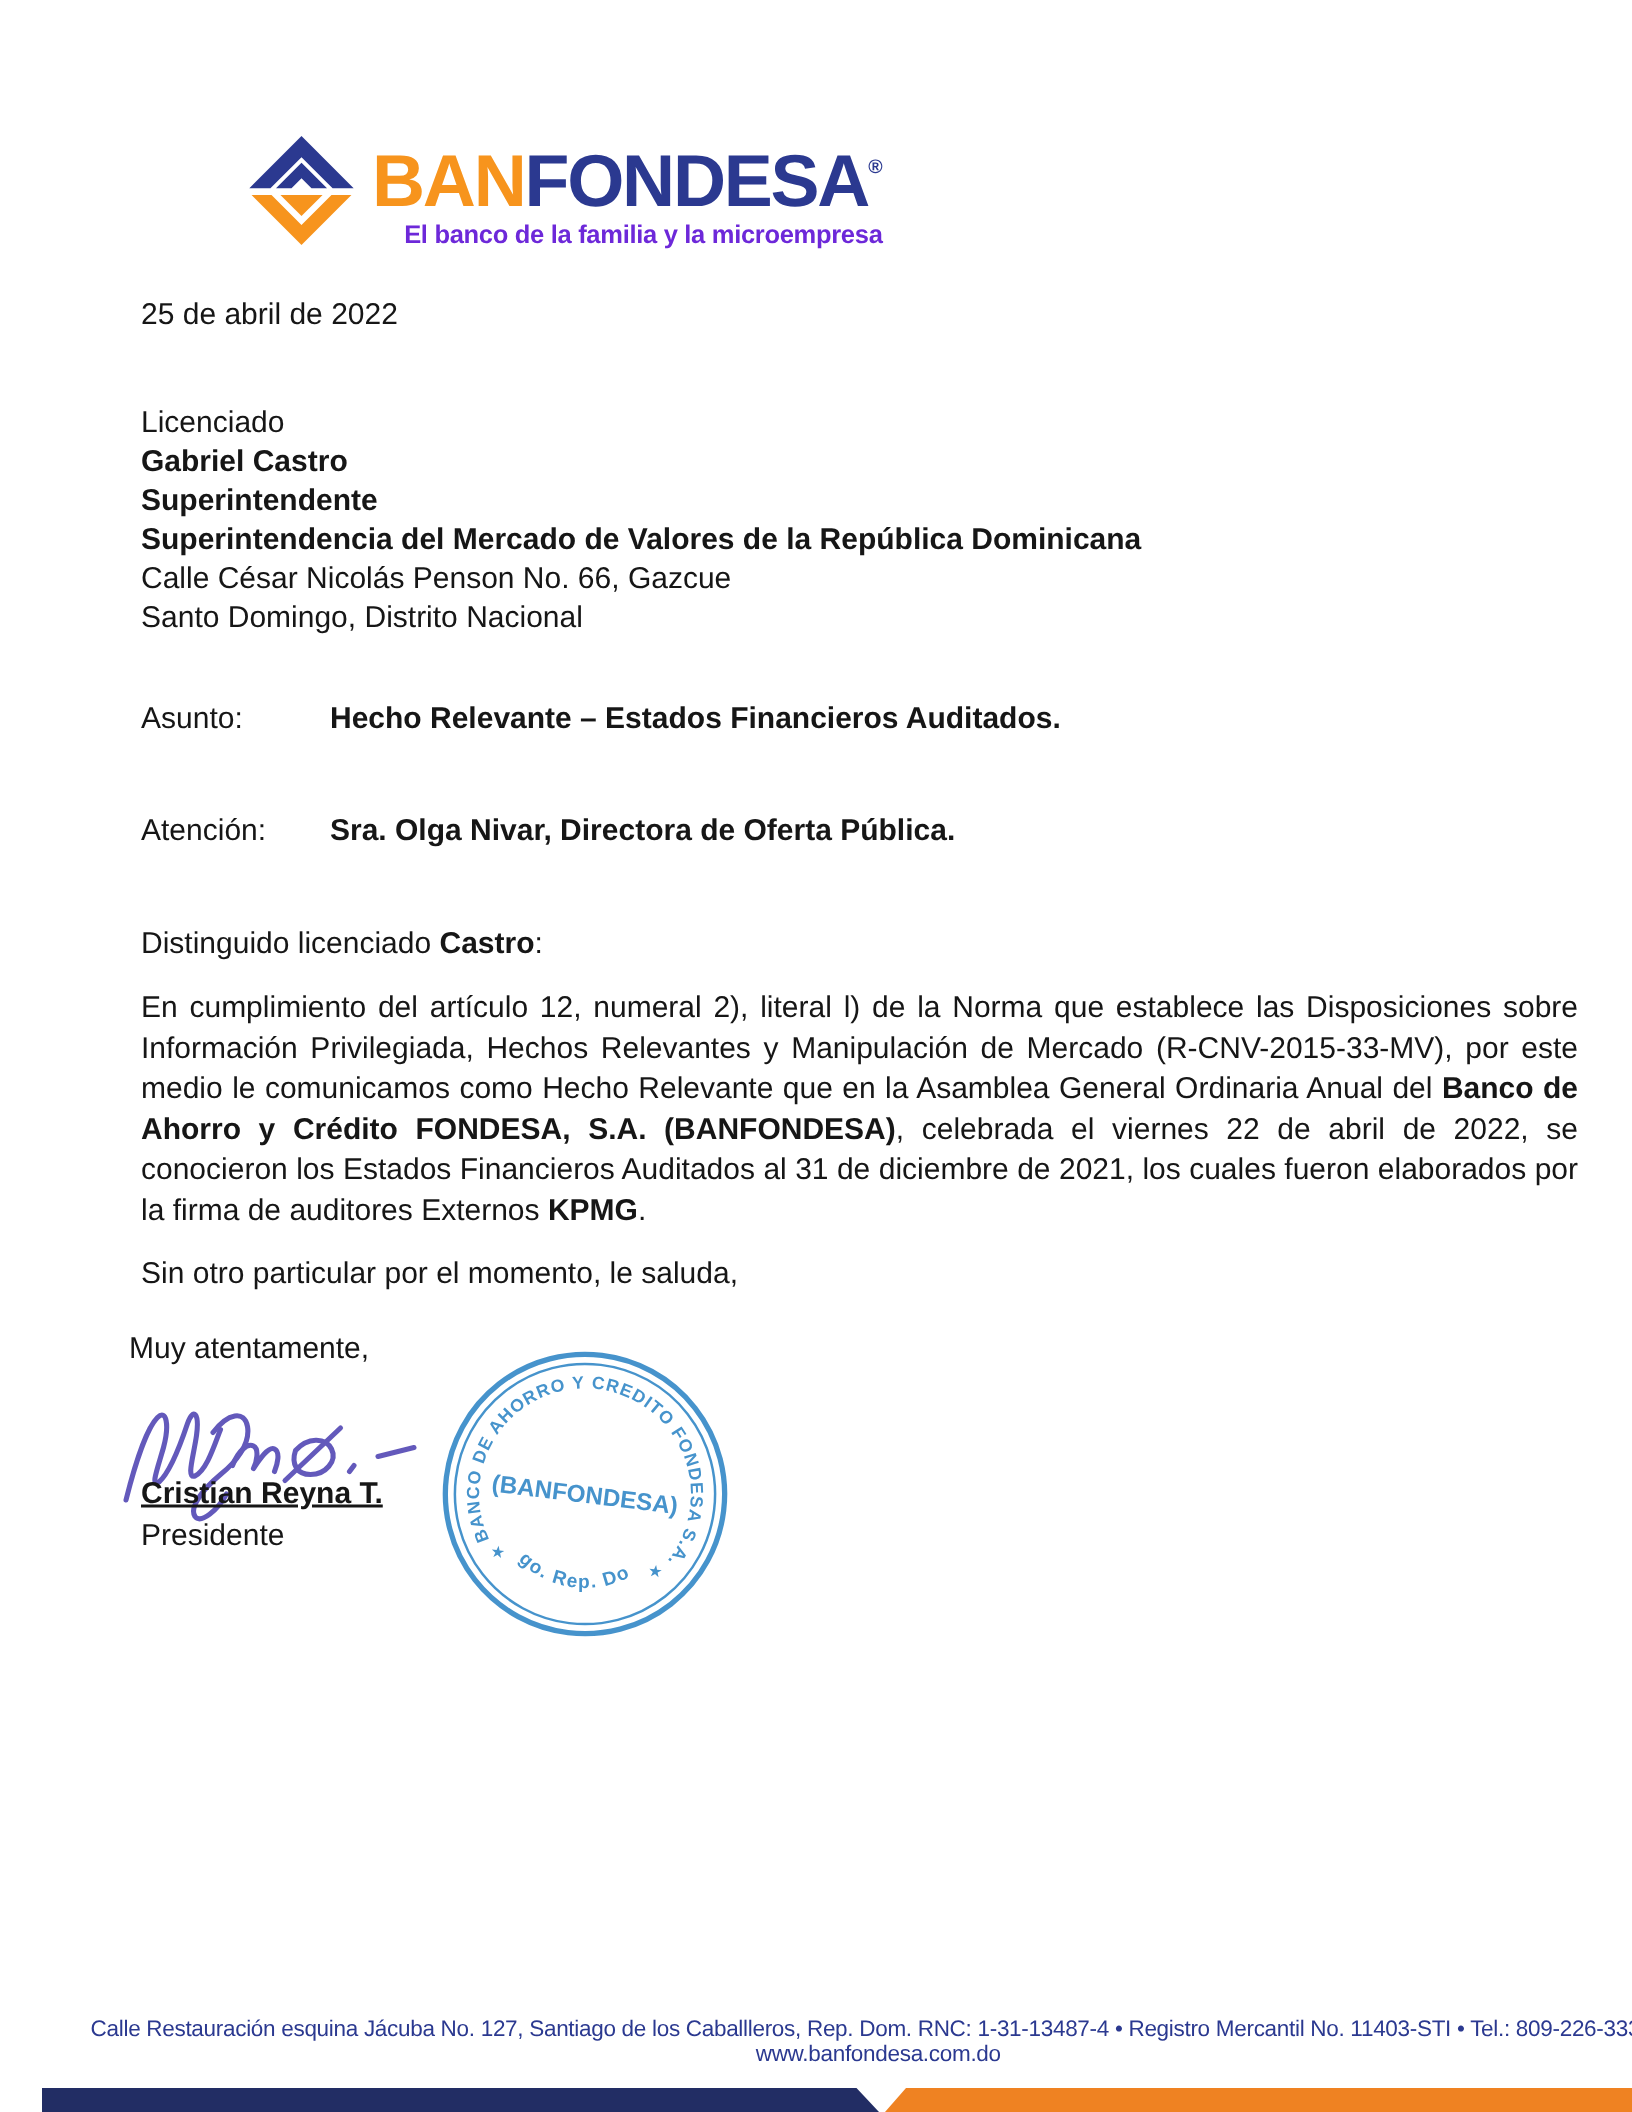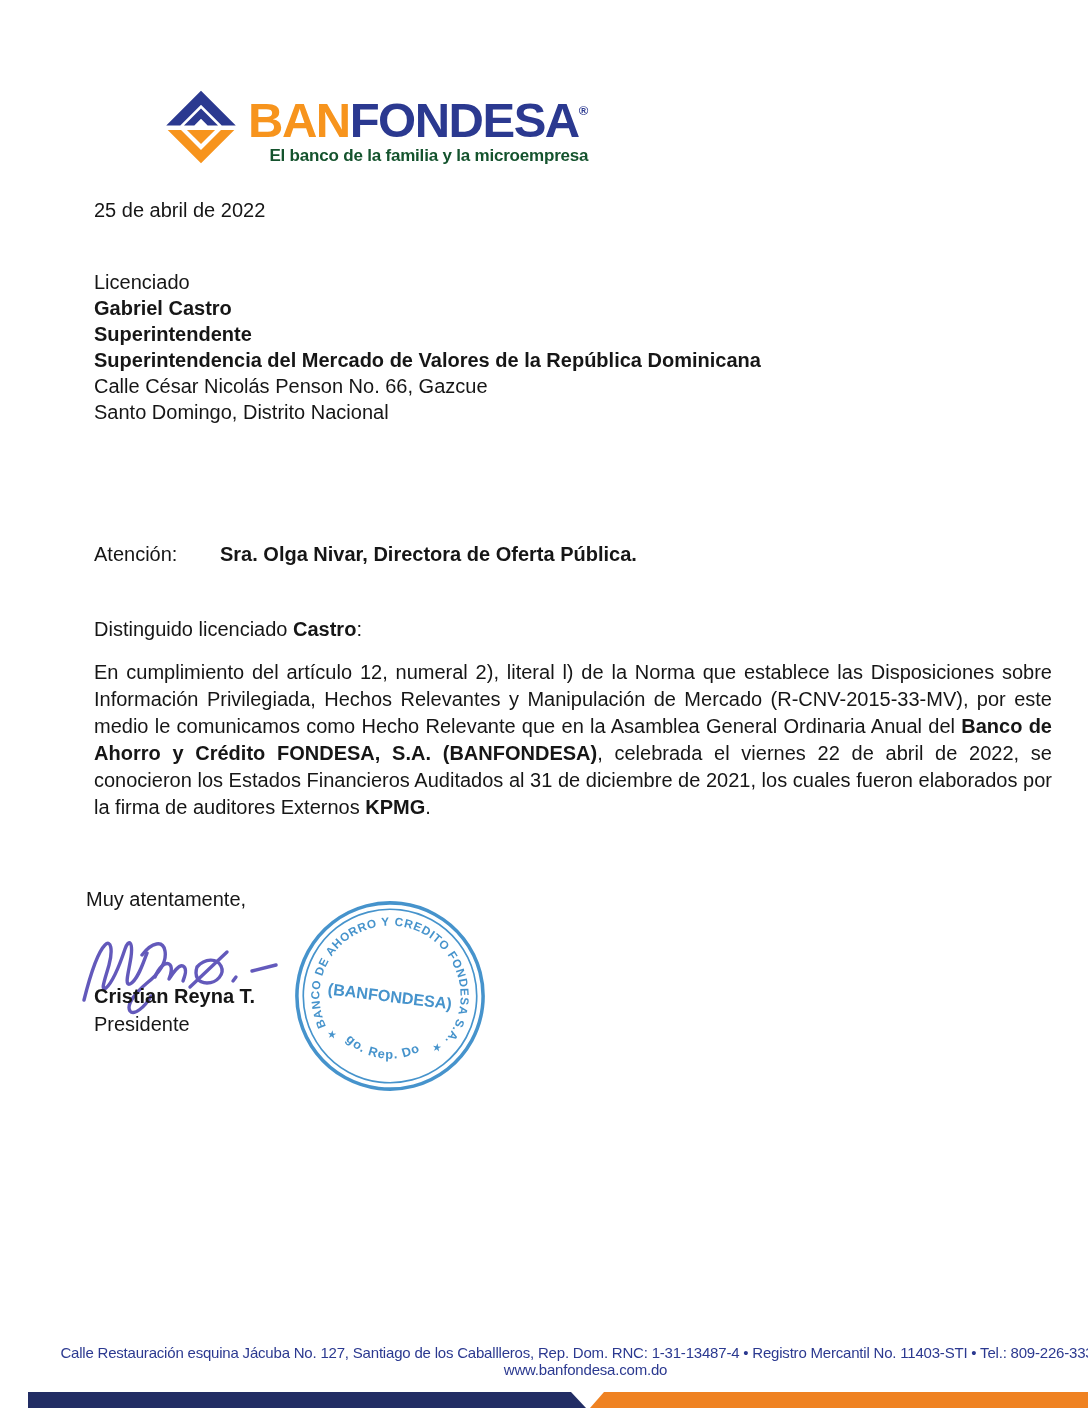--- a/index.html
+++ b/index.html
@@ -23,38 +23,38 @@
   .logo-textcol { display:flex; flex-direction:column; }
   .wordmark {
     font-size:49px; font-weight:800; letter-spacing:-1.5px;
     line-height:50px; white-space:nowrap;
   }
   .wm-ban { color:#f7941d; }
   .wm-fondesa { color:#2b3990; }
   .wm-reg { font-size:13px; font-weight:bold; color:#2b3990; vertical-align:22px; letter-spacing:0; }
   .tagline {
     margin-top:1px; text-align:right;
-    font-size:17px; font-weight:bold; color:#14532d; letter-spacing:-0.2px;
+    font-size:17px; font-weight:bold; color:#6d28d9; letter-spacing:-0.2px;
   }
 
   
   .date { top:197px; left:66px; }
   .recipient { top:269px; left:66px; }
   .subject-row, .attention-row { left:66px; display:flex; }
   .subject-row { top:466px; }
   .attention-row { top:541px; }
   .row-label { width:126px; flex:0 0 126px; }
   .greeting { top:616px; left:66px; }
   .body-par {
     top:659px; left:66px; width:958px;
     text-align:justify; line-height:27px; font-size:20px;
   }
   .closing { top:836px; left:66px; }
   .valediction { top:886px; left:58px; }
-  .signer-name { top:983px; left:66px; }
+  .signer-name { top:983px; left:66px;text-decoration:underline; }
   .signer-title { top:1011px; left:66px;text-align:right; }
 
   
   .signature { top:924px; left:50px; width:212px; height:96px; pointer-events:none; }
 
   
   .stamp { top:898px; left:264px; width:196px; height:196px; opacity:0.88; }
 
   
   .footer-line {
@@ -92,34 +92,39 @@
 
   <div class="abs txt recipient">
     <div>Licenciado</div>
     <div class="bold">Gabriel Castro</div>
     <div class="bold">Superintendente</div>
     <div class="bold">Superintendencia del Mercado de Valores de la República Dominicana</div>
     <div>Calle César Nicolás Penson No. 66, Gazcue</div>
     <div>Santo Domingo, Distrito Nacional</div>
   </div>
 
+  <div class="abs txt subject-row">
+    <span class="row-label">Asunto:</span>
+    <span class="bold">Hecho Relevante – Estados Financieros Auditados.</span>
+  </div>
 
   <div class="abs txt attention-row">
     <span class="row-label">Atención:</span>
     <span class="bold">Sra. Olga Nivar, Directora de Oferta Pública.</span>
   </div>
 
   <div class="abs txt greeting">
     <span>Distinguido licenciado </span><span class="bold">Castro</span><span>:</span>
   </div>
 
   <div class="abs body-par">
     <span>En cumplimiento del artículo 12, numeral 2), literal l) de la Norma que establece las Disposiciones sobre Información Privilegiada, Hechos Relevantes y Manipulación de Mercado (R-CNV-2015-33-MV), por este medio le comunicamos como Hecho Relevante que en la Asamblea General Ordinaria Anual del </span><span class="bold">Banco de Ahorro y Crédito FONDESA, S.A. (BANFONDESA)</span><span>, celebrada el viernes 22 de abril de 2022, se conocieron los Estados Financieros Auditados al 31 de diciembre de 2021, los cuales fueron elaborados por la firma de auditores Externos </span><span class="bold">KPMG</span><span>.</span>
   </div>
 
+  <div class="abs txt closing">Sin otro particular por el momento, le saluda,</div>
   <div class="abs txt valediction">Muy atentamente,</div>
 
   <svg class="abs signature" viewBox="0 0 212 96" aria-hidden="true">
     <g fill="none" stroke="#5b51b8" stroke-width="3.4" stroke-linecap="round" stroke-linejoin="round" opacity="0.95">
       <path d="M6,76 C12,52 20,28 27,21 C33,15 35,26 31,41 C27,55 22,68 28,64 C36,57 43,37 47,25 C51,14 55,18 53,33 C51,47 46,62 52,60 C60,56 65,39 69,29"></path>
       <path d="M64,31 C74,18 85,16 87,27 C89,39 79,51 69,59 C57,69 48,81 52,87 C56,92 67,83 73,72"></path>
       <path d="M77,53 C81,43 87,38 91,40 C95,42 93,51 91,55 C95,49 101,40 105,42 C109,44 107,52 105,57"></path>
       <path d="M119,43 C127,34 139,34 143,42 C147,50 139,59 129,59 C120,59 116,52 119,43 Z"></path>
       <path d="M112,63 L149,28"></path>
       <path d="M155,57 L158,53"></path>

